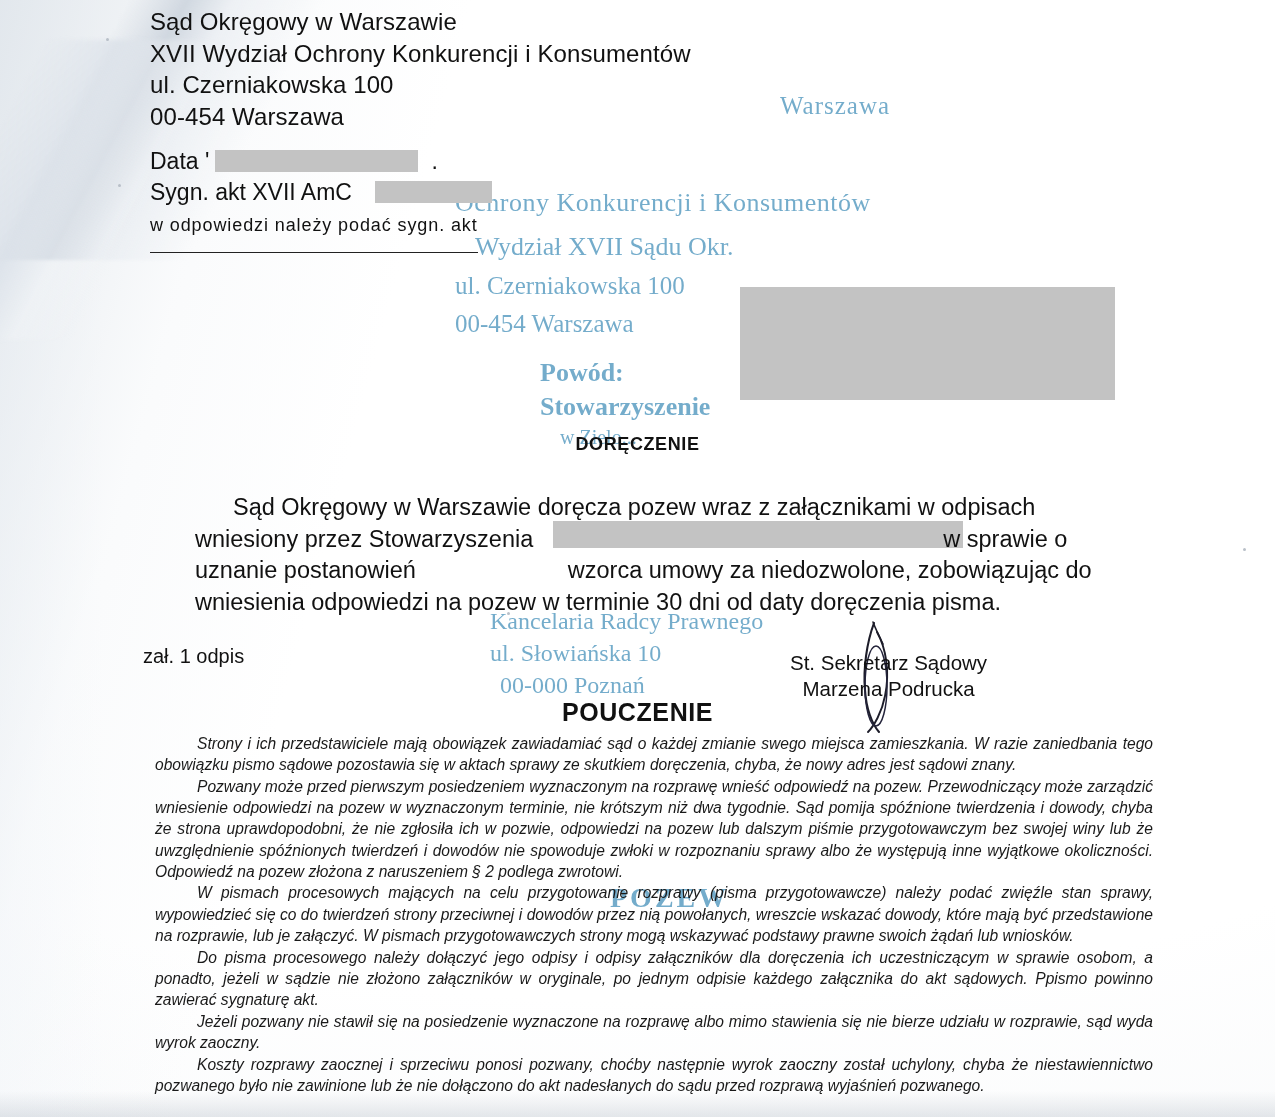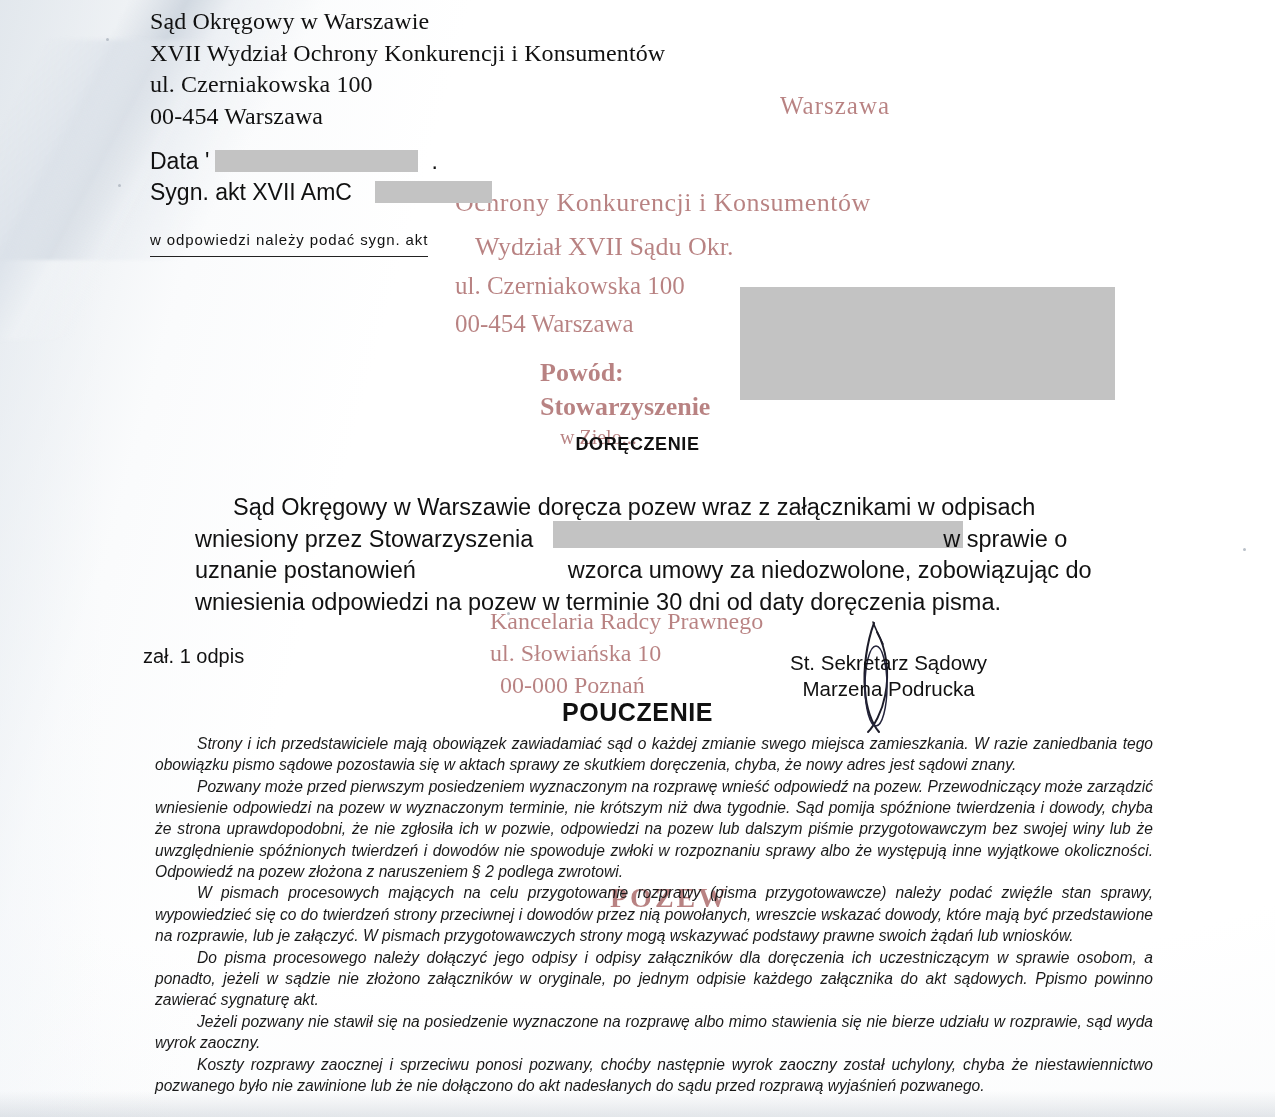--- a/index.html
+++ b/index.html
@@ -71,21 +71,21 @@
     position: absolute;
     width: 3px; height: 3px;
     background: #b9c0c8;
     border-radius: 50%;
     pointer-events: none;
   }
 
   
   .ghost {
     position: absolute;
-    color: #7f1d1d;
+    color: #0369a1;
     opacity: 0.55;
     font-family: "Liberation Serif", serif;
     white-space: nowrap;
     pointer-events: none;
     filter: blur(0.5px);
   }
 
   
   .redact {
     position: absolute;
@@ -93,39 +93,38 @@
   }
 
   
   .addr {
     position: absolute;
     left: 150px;
     top: 6px;
     font-size: 24px;
     line-height: 31.5px;
     letter-spacing: 0.1px;
-    font-family: Liberation Serif, serif;
   }
   .addr div { white-space: nowrap; }
 
   .meta {
     position: absolute;
     left: 150px;
     top: 146px;
     font-size: 23px;
     line-height: 31px;
   }
   .meta div { white-space: nowrap; }
   .meta .note {
-    font-size: 15px;
+    font-size: 18px;
     letter-spacing: 0.9px;
     border-bottom: 1.6px solid #222;
     display: inline-block;
-    padding-bottom: 1px;
-    margin-top: 16px;
+    padding-bottom: 11px;
+    margin-top: 2px;
   }
 
   
   .title-doreczenie {
     position: absolute;
     left: 0; right: 0;
     top: 434px;
     text-align: center;
     font-size: 18px;
     font-weight: bold;

